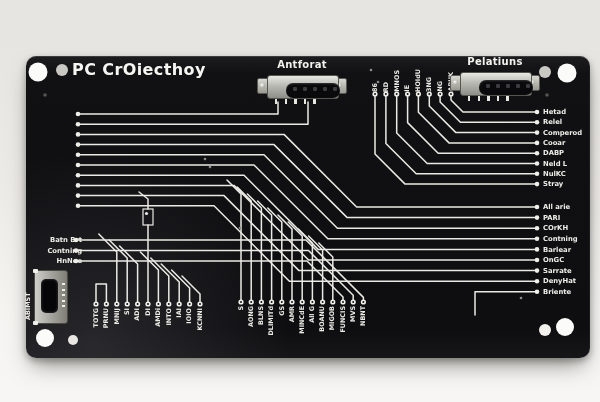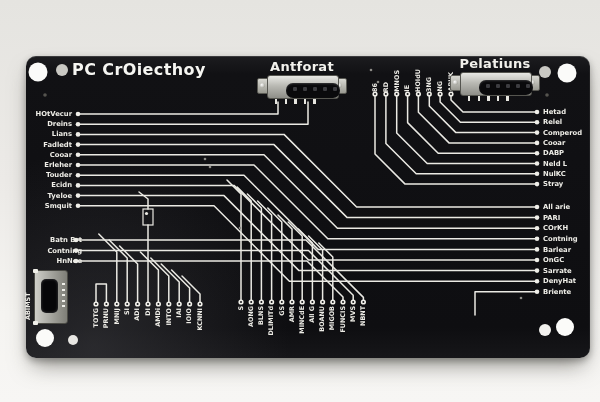--- a/index.html
+++ b/index.html
@@ -43,21 +43,21 @@
   }
   .tg{left:343.6px;top:2px;height:34px;}
   .tg .col{width:10.86px;height:34px;justify-content:flex-end;}
   .bg1{left:64.8px;top:252px;height:46px;}
   .bg1 .col{width:10.4px;height:46px;justify-content:flex-start;}
   .bg2{left:209.9px;top:250px;height:44px;}
   .bg2 .col{width:10.2px;height:44px;justify-content:flex-start;}
   
   .dsub{position:absolute;}
   .dsub .label{position:absolute;left:0;right:0;top:-12px;text-align:center;
-    font-size:13px;font-weight:bold;color:#f2f1ec;letter-spacing:.3px;}
+    font-size:10px;font-weight:bold;color:#f2f1ec;letter-spacing:.3px;}
   .flange{position:absolute;left:10px;top:4px;width:70px;height:22px;border-radius:3px;
     background:linear-gradient(180deg,#e8e8e4,#b9b9b3 45%,#8e8e88);border:1px solid #55554f;}
   .tab{position:absolute;top:7px;width:11px;height:14px;border-radius:2px;
     background:linear-gradient(180deg,#d8d8d2,#9a9a92);border:1px solid #5a5a54;}
   .tab.l{left:0;} .tab.r{right:0;}
   .screw{position:absolute;left:2px;top:3.5px;width:5px;height:5px;border-radius:50%;
     background:radial-gradient(circle at 35% 35%,#fff,#a9a9a1 70%);}
   .dface{position:absolute;left:18px;top:7px;width:54px;height:15px;
     background:#0a0a0c;border-radius:7px;box-shadow:inset 0 1px 2px rgba(255,255,255,.18);}
   .dpins{position:absolute;left:7px;top:4px;display:flex;gap:6.5px;}
@@ -253,33 +253,20 @@
       </g>
 
       <g>
         <rect x="117" y="153" width="10" height="16" fill="none" stroke="#e9e8e2" stroke-width="1.2"></rect>
         <circle cx="120.5" cy="157.5" r="1.6" fill="#e9e8e2"></circle>
       </g>
     </svg>
 
     <div class="title">PC CrOiecthoy</div>
 
-    <div class="rowlist rows-left lg1 silk">
-
-    <div class="row">HOtVecur</div>
-        <div class="row">Dreins</div>
-        <div class="row">Lians</div>
-        <div class="row">Fadledt</div>
-        <div class="row">Cooar</div>
-        <div class="row">Erleher</div>
-        <div class="row">Touder</div>
-        <div class="row">Ecidn</div>
-        <div class="row">Tyeloe</div>
-        <div class="row">Smquit</div>
-      </div>
 
     <div class="rowlist rows-left lg2 silk">
 
     <div class="row">Batn Brt</div>
         <div class="row">Contning</div>
         <div class="row">HnNee</div>
       </div>
 
     <div class="rowlist rg1 silk">
 

